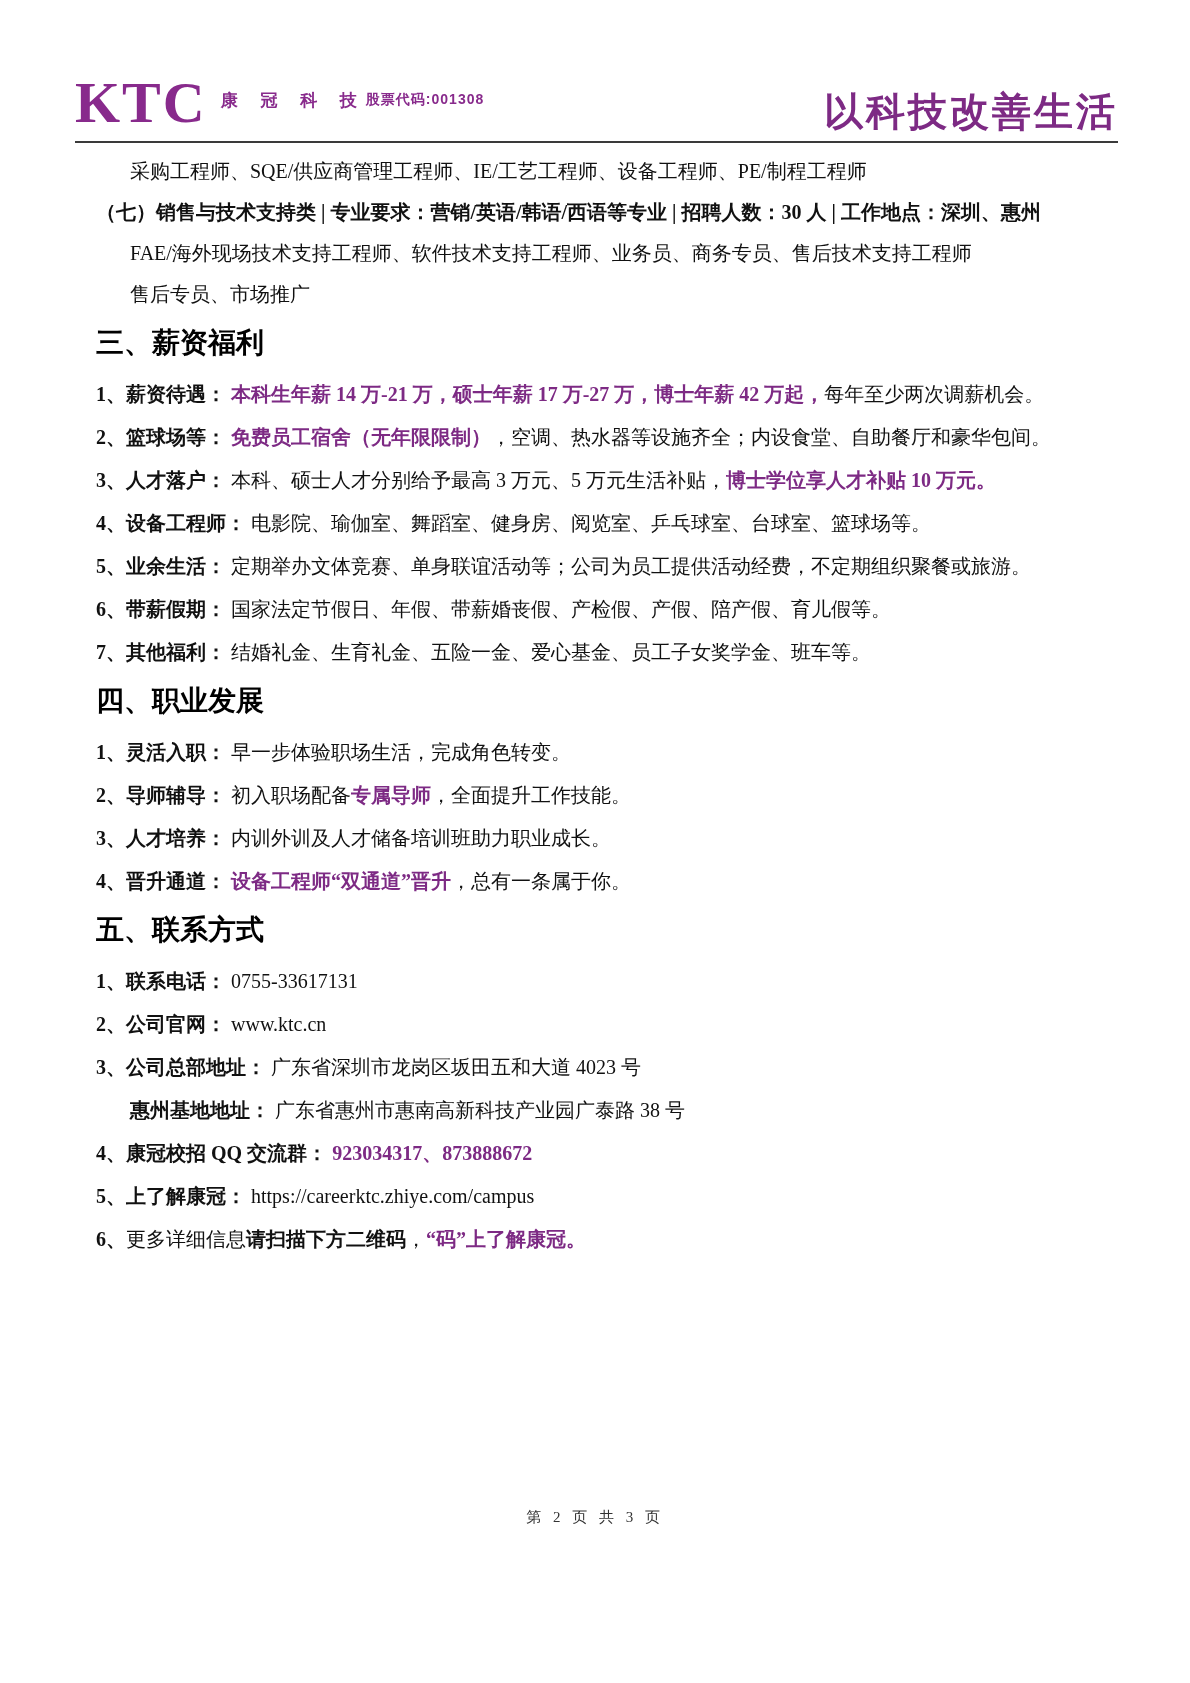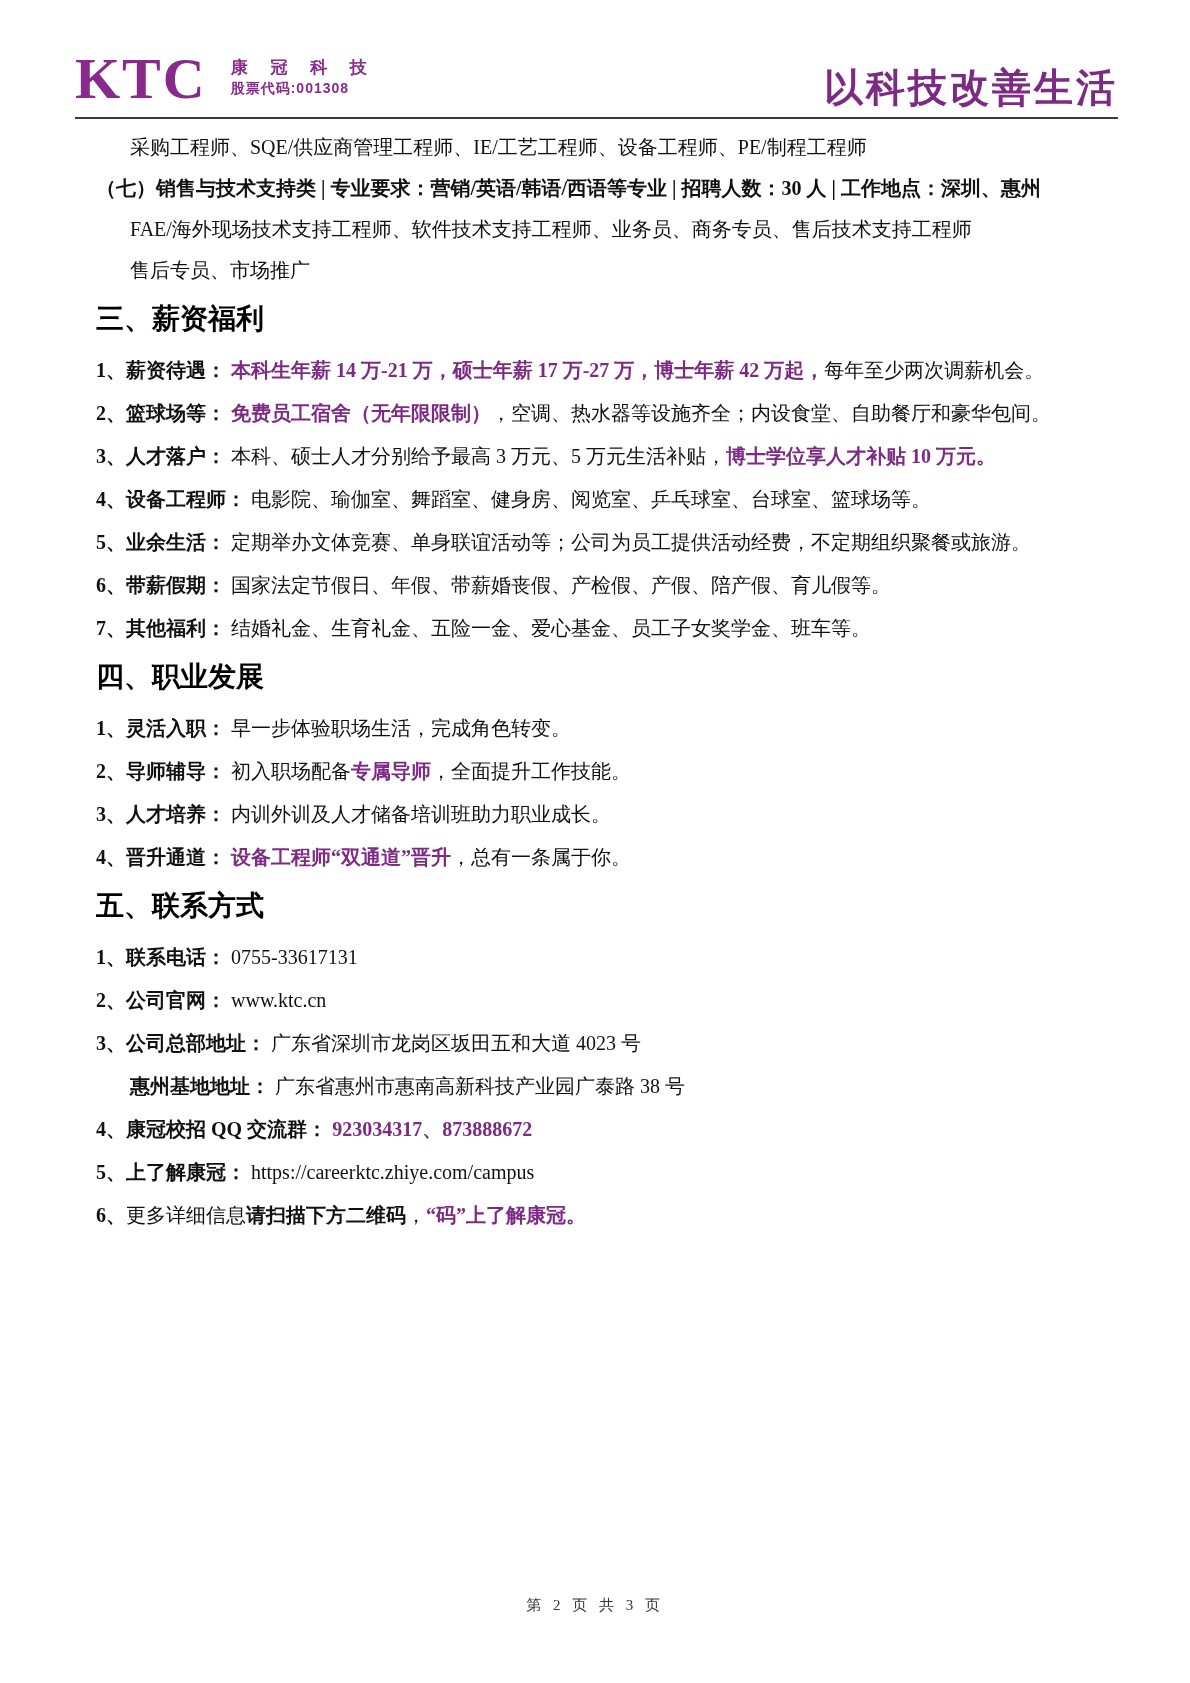--- a/index.html
+++ b/index.html
@@ -8,29 +8,29 @@
     --ink:#111111;
   }
   html,body{margin:0;padding:0;background:#ffffff;}
   body{font-family:"Liberation Serif","DejaVu Serif",serif;color:var(--ink);}
   .page{
     position:relative;
     width:1190px;height:1683px;
     margin:0 auto;background:#ffffff;overflow:hidden;
   }
   
-  header{padding:50px 72px 0 75px;}
+  header{padding:74px 72px 0 75px;}
   .logo-row{display:flex;justify-content:space-between;align-items:flex-end;}
   .logo-left{display:flex;align-items:center;}
   .ktc{
     font-family:"Liberation Serif","DejaVu Serif",serif;
     font-weight:700;font-size:58px;line-height:58px;
     color:var(--logo);letter-spacing:2px;
   }
-  .logo-sub{display:flex;flex-direction:column;margin-left:24px;padding-bottom:4px;}
+  .logo-sub{display:flex;flex-direction:row;margin-left:14px;padding-bottom:4px;}
   .logo-company{
     font-weight:700;font-size:17px;letter-spacing:9px;color:var(--logo);line-height:22px;
     font-family:"Liberation Sans","DejaVu Sans",sans-serif;
   }
   .logo-stock{
     font-weight:700;font-size:14px;letter-spacing:1px;color:var(--logo);line-height:18px;
     font-family:"Liberation Sans","DejaVu Sans",sans-serif;
   }
   .slogan{
     font-size:39px;line-height:36px;letter-spacing:3px;
@@ -50,21 +50,21 @@
   }
   .item{font-size:20px;line-height:28px;margin-bottom:15px;color:var(--ink);}
   .item.indent{margin-left:34px;}
   .num{font-weight:700;}
   .label{font-weight:700;margin-right:5px;}
   .seg-normal{font-weight:400;color:var(--ink);}
   .seg-bold{font-weight:700;color:var(--ink);}
   .seg-accent{font-weight:700;color:var(--accent);}
   
   footer{
-    position:absolute;left:0;right:0;top:1596px;
+    position:absolute;left:0;right:0;top:1508px;
     text-align:center;font-size:15px;letter-spacing:4px;color:#333333;
   }
 </style>
 </head>
 <body>
 
 <div class="page">
 
   <header>
     <div class="logo-row">

